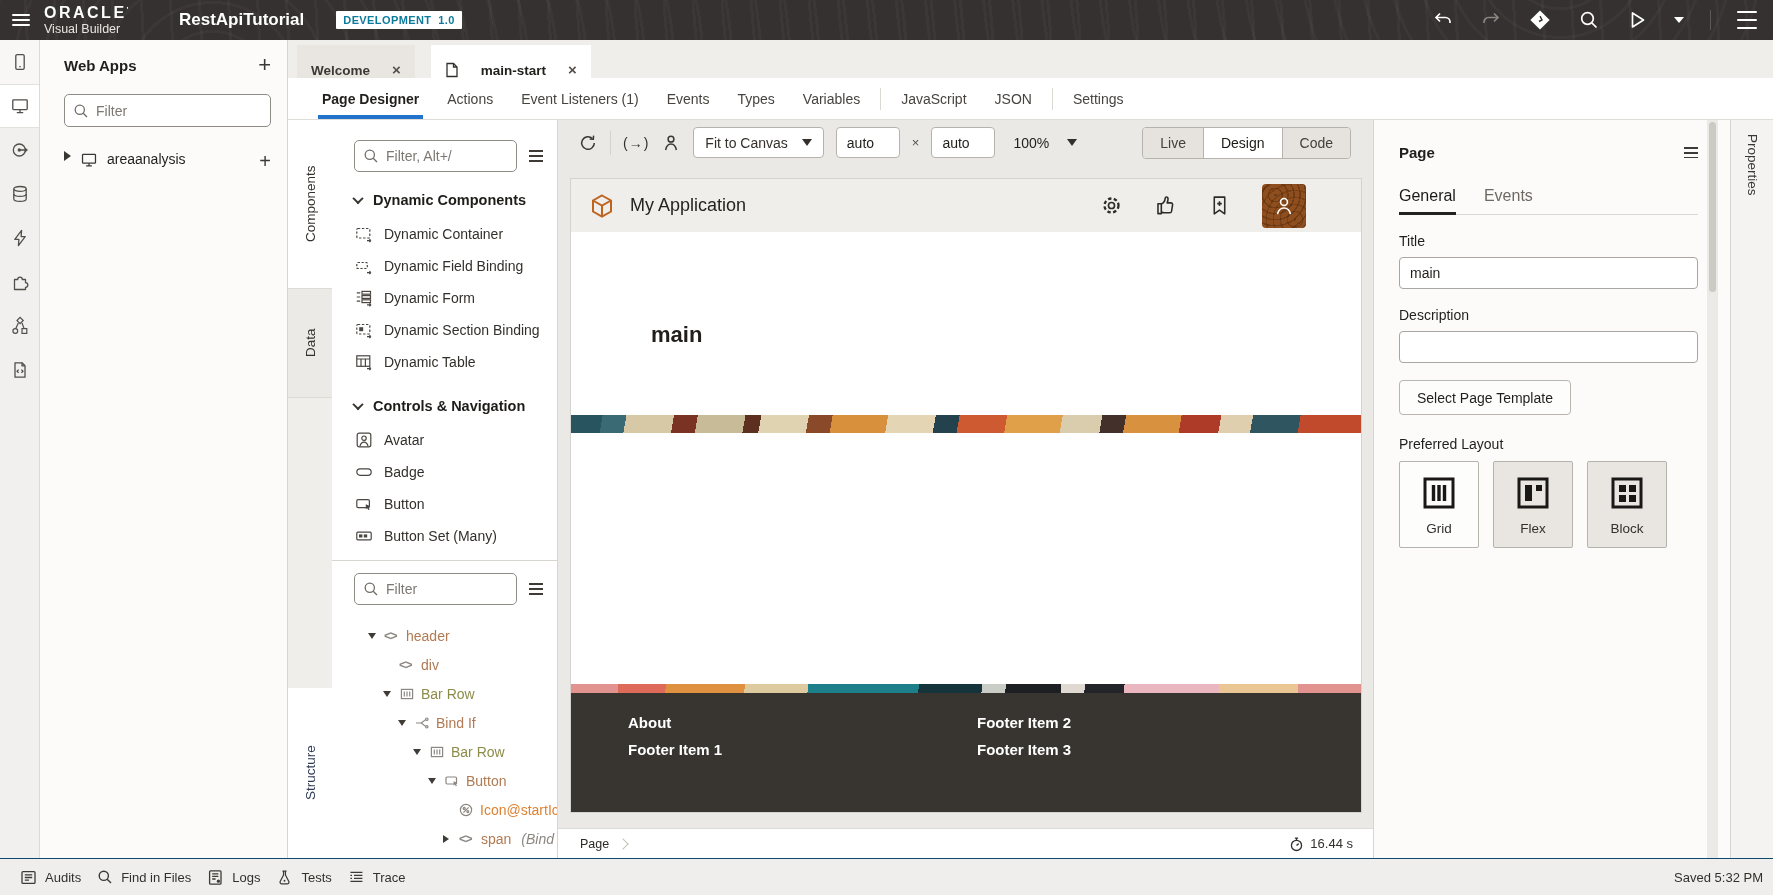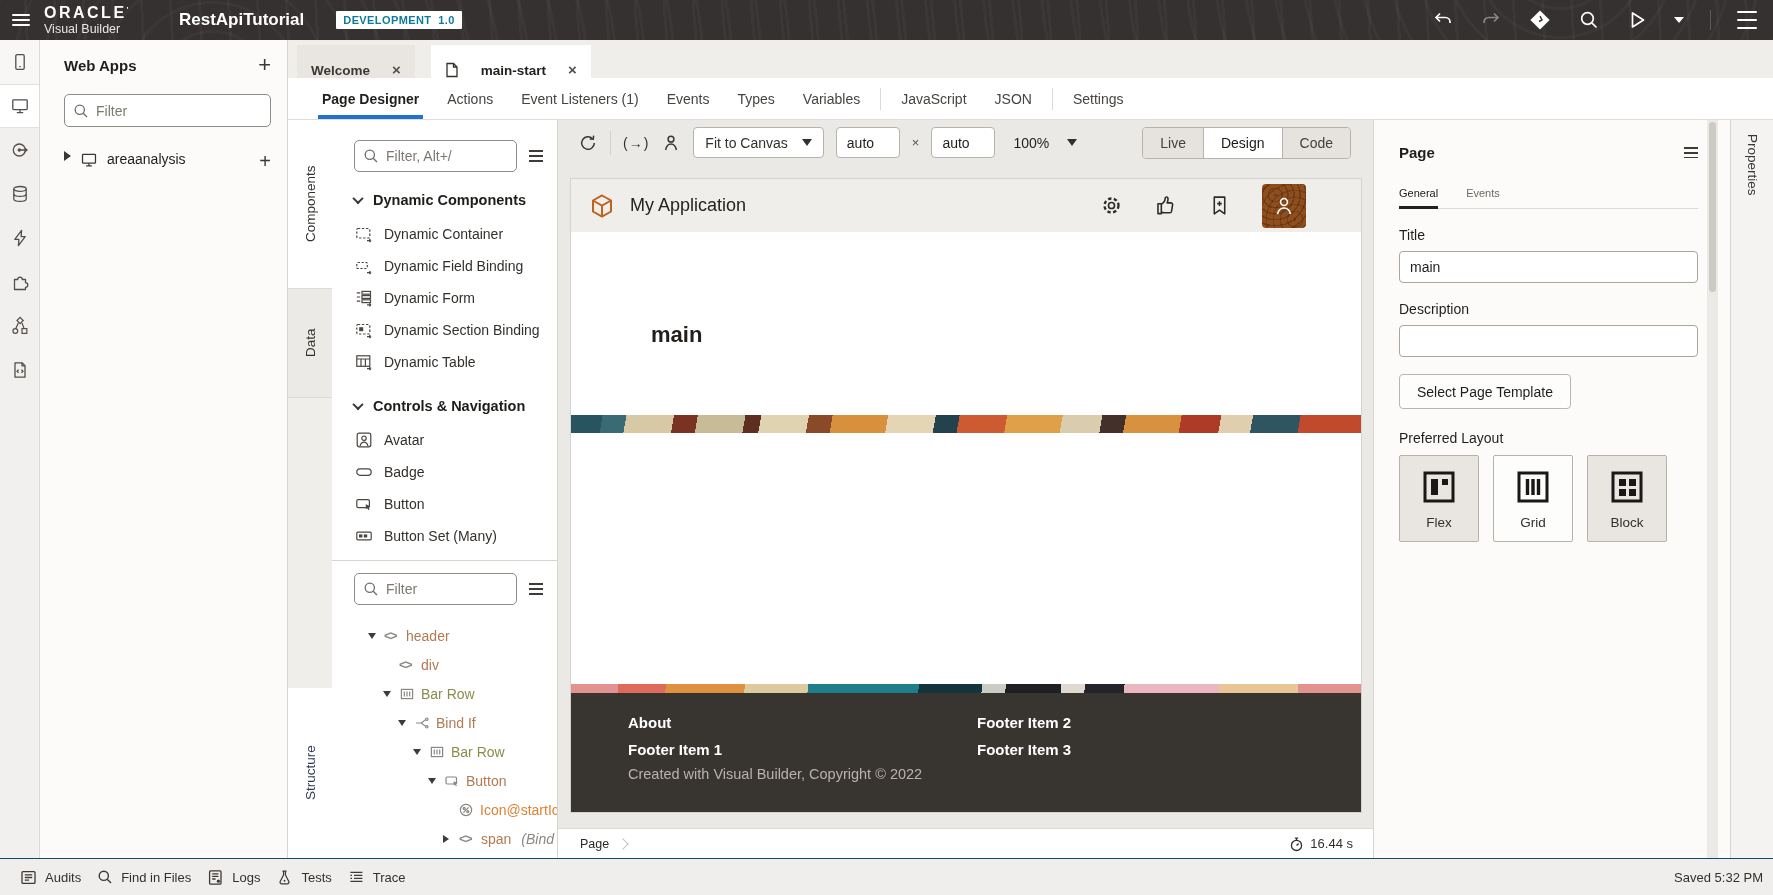--- a/index.html
+++ b/index.html
@@ -143,21 +143,21 @@
   .crumbbar { height:30px; flex:0 0 30px; background:#fff; border-top:1px solid #deDAd5; display:flex; align-items:center; padding:0 20px 0 22px; }
   .crumb { font-size:12.5px; color:#2b2925; cursor:pointer; }
   .crumb-chev { display:inline-block; width:8px; height:8px; border-right:1.4px solid #c5c1bb; border-bottom:1.4px solid #c5c1bb; transform:rotate(-45deg); margin-left:10px; }
   .timing { margin-left:auto; display:flex; align-items:center; gap:6px; font-size:13px; color:#33302c; }
 
   
   .props { width:357px; background:#fcfbfa; border-left:1px solid #d8d5d0; padding:20px 32px 0 25px; position:relative; }
   .p-head { display:flex; align-items:center; justify-content:space-between; padding-top:4px; }
   .p-title { font-size:15px; font-weight:bold; color:#211f1c; }
   .p-tabs { display:flex; gap:28px; margin-top:26px; border-bottom:1px solid #dcd9d4; }
-  .p-tab { font-size:11px; color:#6e6963; padding-bottom:9px; cursor:pointer; position:relative; }
+  .p-tab { font-size:16px; color:#6e6963; padding-bottom:9px; cursor:pointer; position:relative; }
   .p-tab.on { color:#1c1a17; }
   .p-tab.on:after { content:""; position:absolute; left:0; right:0; bottom:-1px; height:3px; background:#23201d; }
   .p-label { margin-top:18px; font-size:14px; color:#211f1c; }
   .p-input { margin-top:8px; width:100%; height:32px; border:1px solid #a9a5a0; border-radius:4px; background:#fff;
     font-size:14px; font-family:inherit; color:#211f1c; padding:0 10px; outline:none; }
   .p-btn { margin-top:17px; height:35px; padding:0 17px; background:#fdfdfc; border:1px solid #b9b5af; border-radius:4px;
     font-size:14px; font-family:inherit; color:#211f1c; cursor:pointer; }
   .layouts { display:flex; gap:14px; margin-top:9px; }
   .lay { width:80px; height:87px; border:1px solid #b6b2ac; border-radius:2px; background:#fdfdfc; display:flex;
     flex-direction:column; align-items:center; justify-content:center; gap:8px; cursor:pointer; }
@@ -677,21 +677,20 @@
               <div class="strip1"></div>
               <div class="sect2"></div>
               <div class="strip2"></div>
               <div class="cfooter">
                 <div class="f-grid">
                   <span class="f-link">About</span>
                   <span class="f-link">Footer Item 2</span>
                   <span class="f-link">Footer Item 1</span>
                   <span class="f-link">Footer Item 3</span>
                 </div>
-                <div class="f-copy">Created with Visual Builder, Copyright © 2022</div>
               </div>
             </div>
           </div>
 
           <div class="crumbbar">
             <span class="crumb">Page</span>
             <span class="crumb-chev"></span>
             <span class="timing">
               <span>
                   <svg width="15" height="16" viewBox="0 0 16 17" fill="none" stroke="#33302c" stroke-width="1.4">
@@ -719,38 +718,38 @@
           </div>
           <div class="p-label">Title</div>
           <input class="p-input" value="main" style="">
           <div class="p-label">Description</div>
           <input class="p-input" value="" style="">
           <div>
             <button class="p-btn">Select Page Template</button>
           </div>
           <div class="p-label" style="margin-top:21px">Preferred Layout</div>
           <div class="layouts">
+            <div class="lay">
+              <span>
+                  <svg width="40" height="40" viewBox="0 0 40 40" fill="none" stroke="currentColor" stroke-width="3">
+                    <rect x="6" y="6" width="28" height="28"></rect>
+                    <path d="M14.5 12 v16 M20 12 v16 M25.5 12 v16" stroke-width="3.4"></path>
+                  </svg>
+                </span>
+              <span class="lbl">Grid</span>
+            </div>
             <div class="lay hl">
               <span>
                   <svg width="40" height="40" viewBox="0 0 40 40" fill="none" stroke="currentColor" stroke-width="3">
                     <rect x="6" y="6" width="28" height="28"></rect>
                     <rect x="12" y="12" width="7" height="16" fill="currentColor" stroke="none"></rect>
                     <rect x="23" y="12" width="6" height="6" fill="currentColor" stroke="none"></rect>
                   </svg>
                 </span>
               <span class="lbl">Flex</span>
-            </div>
-            <div class="lay">
-              <span>
-                  <svg width="40" height="40" viewBox="0 0 40 40" fill="none" stroke="currentColor" stroke-width="3">
-                    <rect x="6" y="6" width="28" height="28"></rect>
-                    <path d="M14.5 12 v16 M20 12 v16 M25.5 12 v16" stroke-width="3.4"></path>
-                  </svg>
-                </span>
-              <span class="lbl">Grid</span>
             </div>
             <div class="lay hl">
               <span>
                   <svg width="40" height="40" viewBox="0 0 40 40" fill="none" stroke="currentColor" stroke-width="3">
                     <rect x="6" y="6" width="28" height="28"></rect>
                     <rect x="12" y="12" width="7" height="7" fill="currentColor" stroke="none"></rect>
                     <rect x="22" y="12" width="7" height="7" fill="currentColor" stroke="none"></rect>
                     <rect x="12" y="22" width="7" height="7" fill="currentColor" stroke="none"></rect>
                     <rect x="22" y="22" width="7" height="7" fill="currentColor" stroke="none"></rect>
                   </svg>

